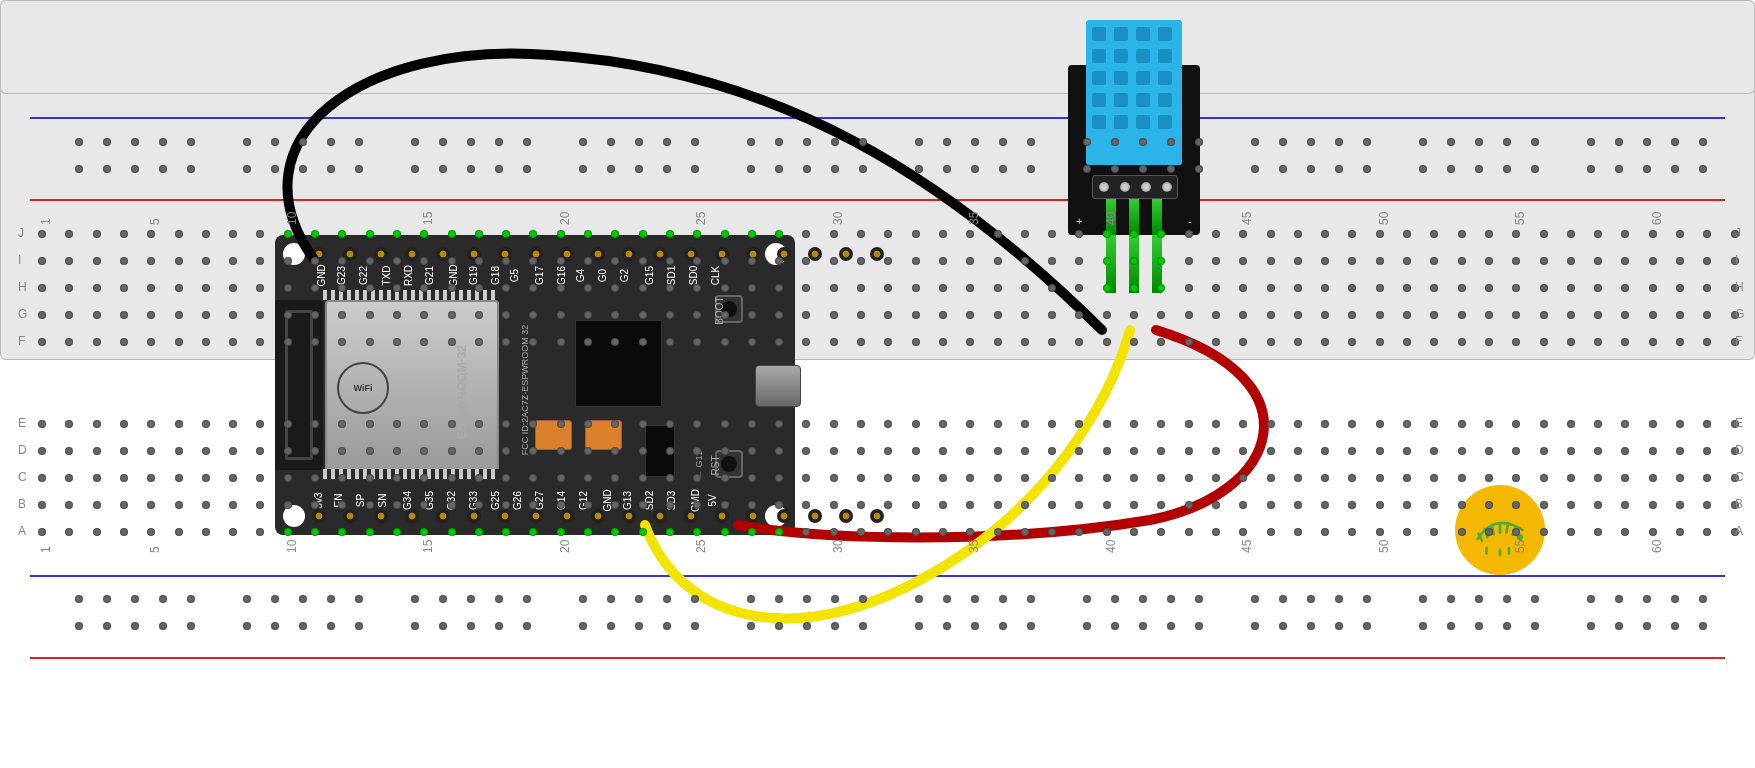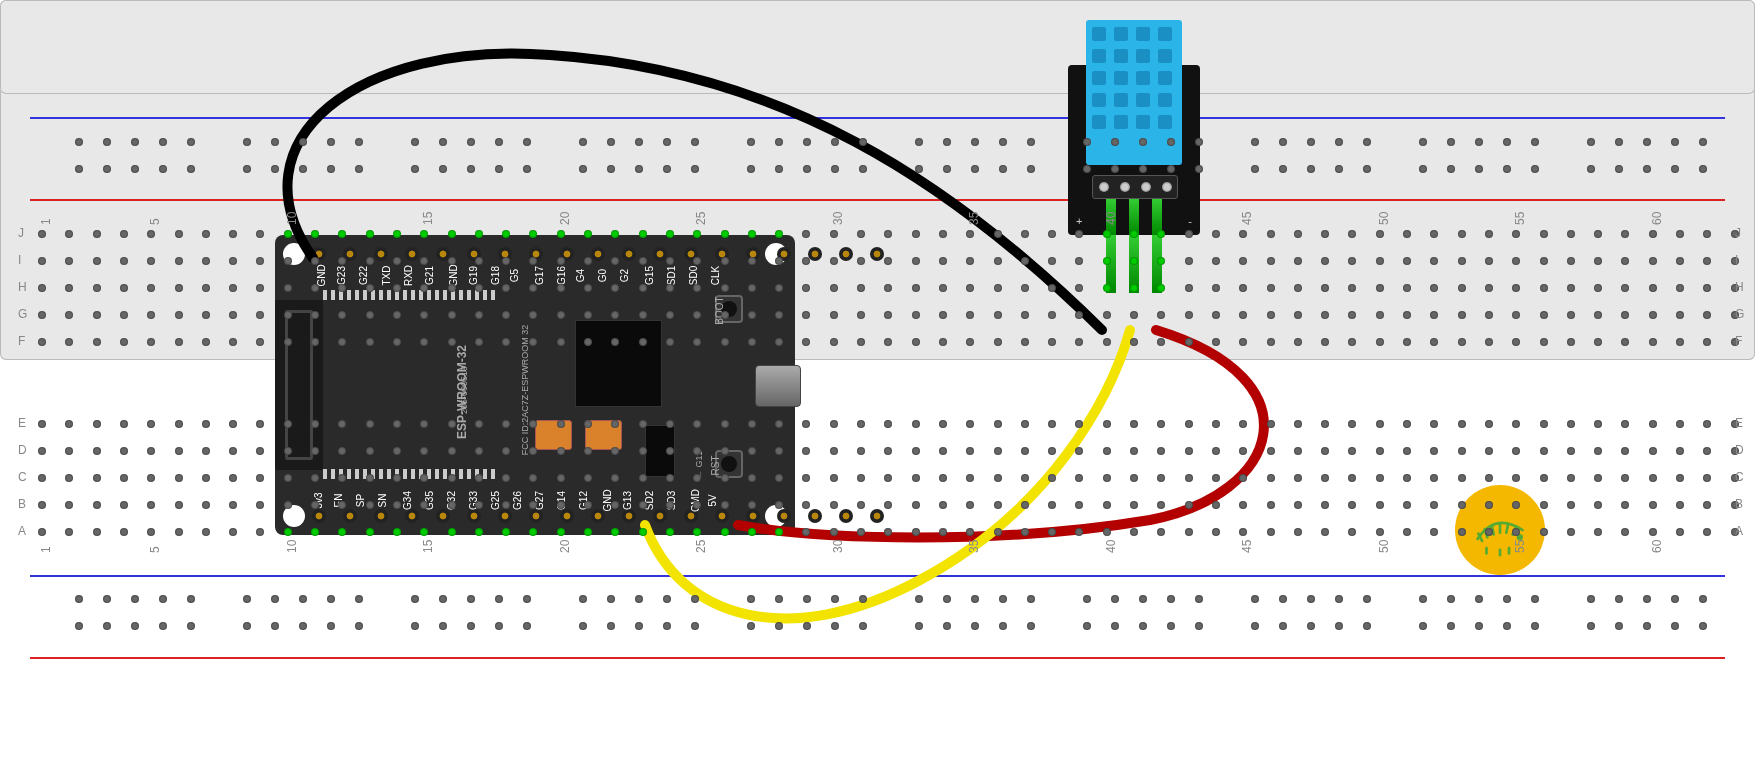--- a/index.html
+++ b/index.html
@@ -45,20 +45,23 @@
 <div class="rail r" style="left:30px;top:199px;width:1695px"></div>
 <div class="rail b" style="left:30px;top:575px;width:1695px"></div>
 <div class="rail r" style="left:30px;top:657px;width:1695px"></div>
 
 <div class="esp" style="left:275px;top:235px;width:520px;height:300px">
   <div class="esphole" style="left:8px;top:8px"></div>
   <div class="esphole" style="right:8px;top:8px"></div>
   <div class="esphole" style="left:8px;bottom:8px"></div>
   <div class="esphole" style="right:8px;bottom:8px"></div>
 
+  <div class="shield" style="left:50px;top:65px;width:170px;height:170px">
+    <div style="position:absolute;left:10px;top:60px;width:48px;height:48px;border:2px solid #444;border-radius:50%;display:flex;align-items:center;justify-content:center;color:#333;font-size:9px;font-weight:bold">WiFi</div>
+  </div>
   <div style="position:absolute;left:0;top:65px;width:48px;height:170px;background:#1a1a1a;border-radius:2px">
 
     <div style="position:absolute;inset:10px;border:3px solid #444;border-radius:2px"></div>
   </div>
 
   <div class="chiplbl" style="left:140px;top:150px;font-size:12px;font-weight:bold">ESP-WROOM-32</div>
   <div class="chiplbl" style="left:165px;top:150px">205-000519</div>
   <div class="chiplbl" style="left:185px;top:150px">FCC ID:2AC7Z-ESPWROOM 32</div>
 
   <div style="position:absolute;left:48px;top:55px;width:176px;height:10px;background:repeating-linear-gradient(90deg,#ccc 0 4px,#2a2a2a 4px 8px)"></div>

